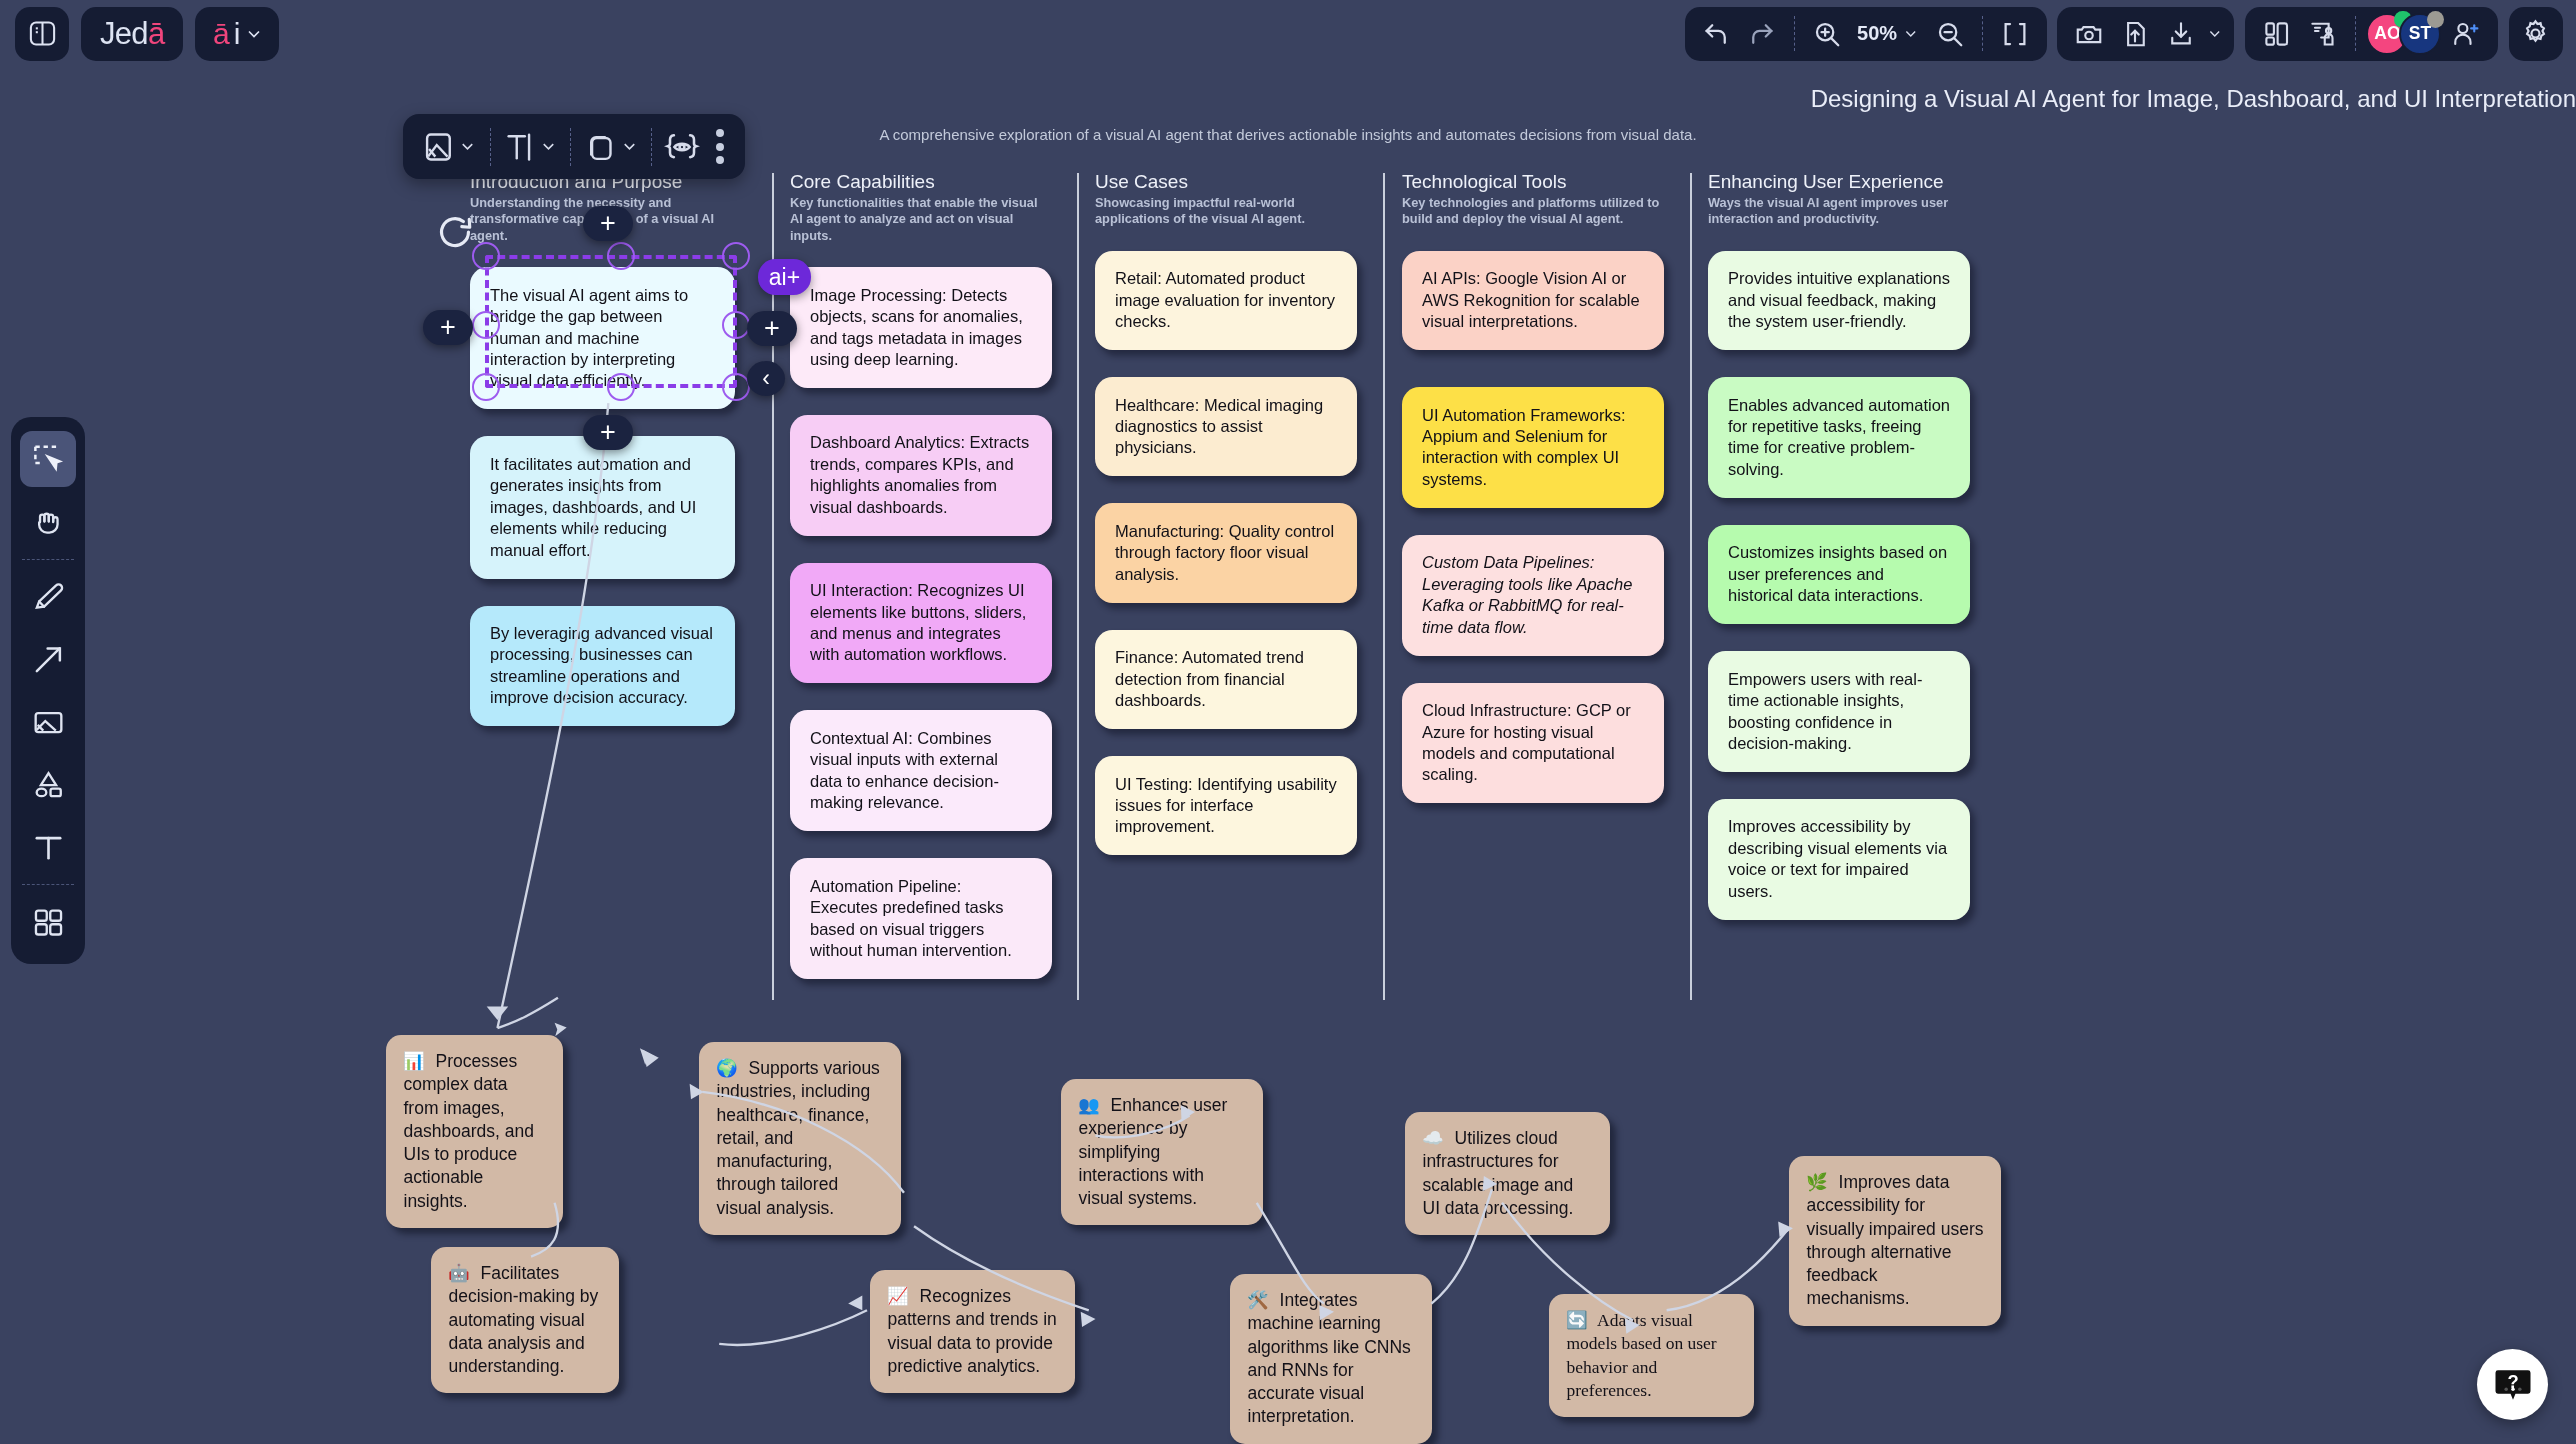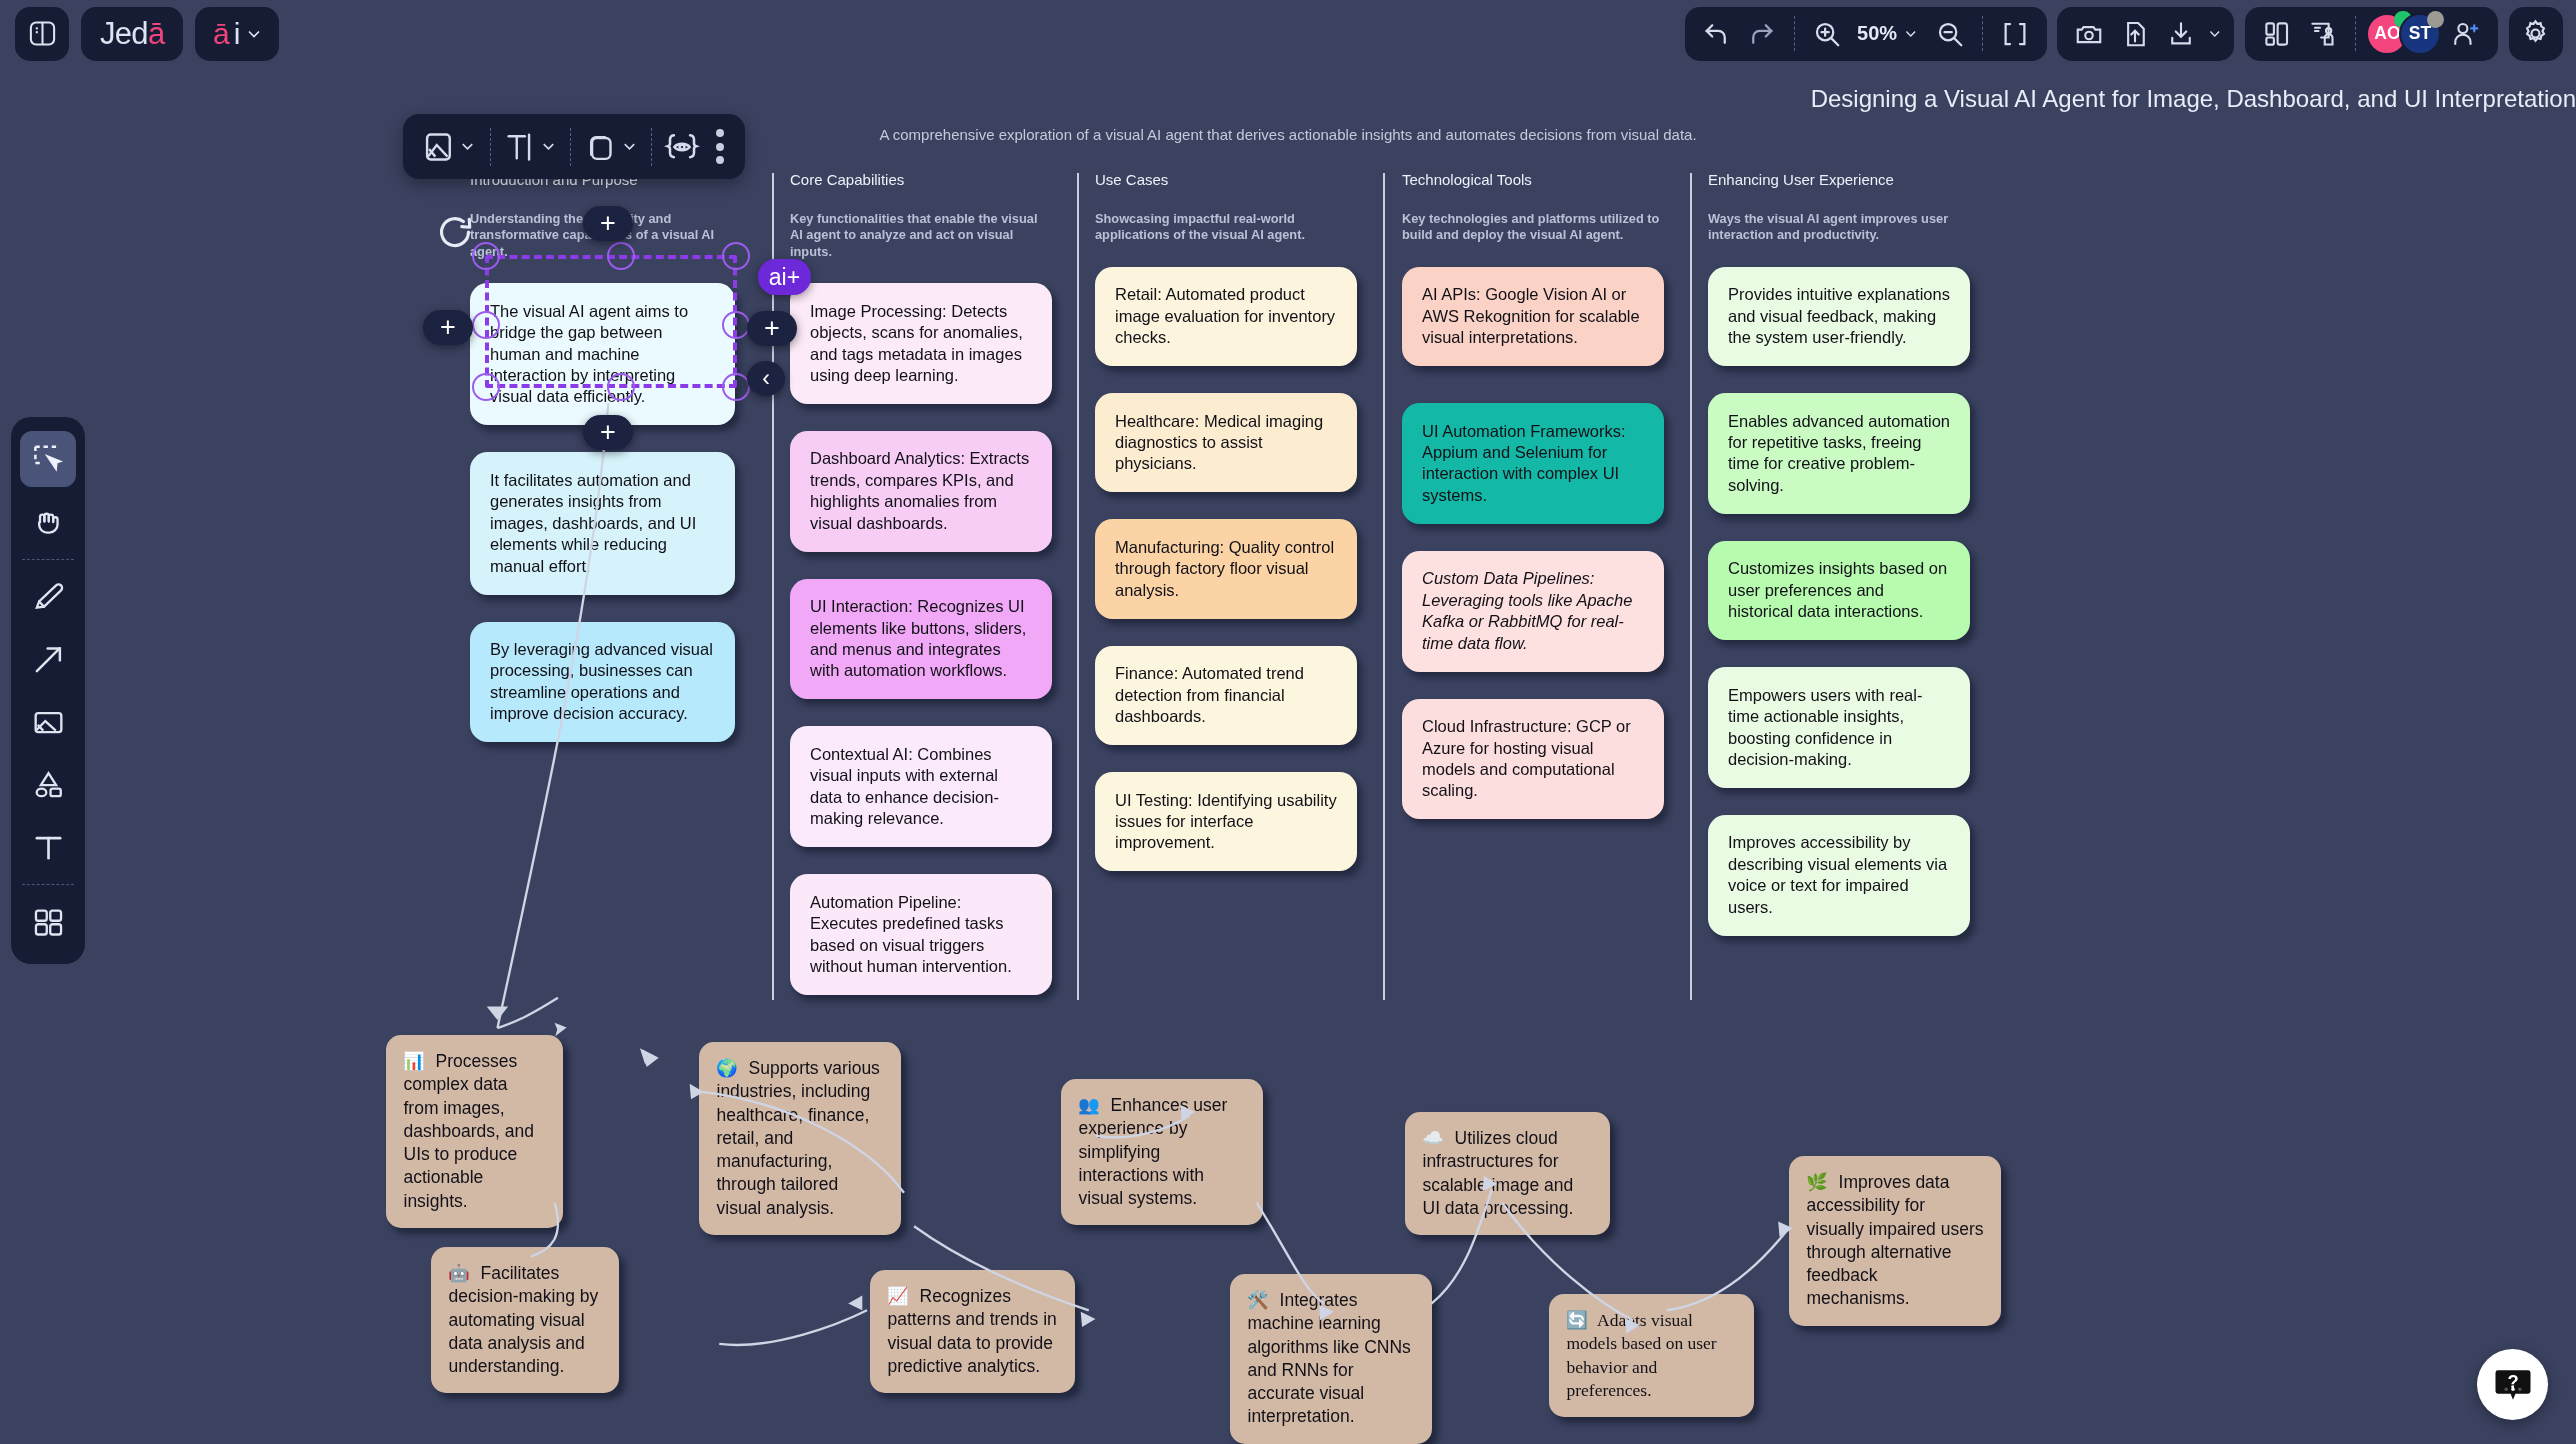--- a/index.html
+++ b/index.html
@@ -91,21 +91,21 @@
   }
   .rail-btn {
     width: 56px; height: 56px; border-radius: 12px; display: flex; align-items: center;
     justify-content: center; cursor: pointer; margin: 3.4px 0;
   }
   .rail-btn.active { background: #4a5478; }
   .rail-sep { width: 52px; border-top: 1.3px dashed #4b5578; margin: 5.4px 0; }
 
   
   .col { position: absolute; top: 171px; }
-  .col-title { color: #eef1f9; font-size: 15px; margin-bottom: 23px; white-space: nowrap; }
+  .col-title { color: #eef1f9; font-size: 19px; margin-bottom: 2px; white-space: nowrap; }
   .col-sub { color: #b9c1d6; font-size: 12.8px; font-weight: bold; line-height: 1.28; margin-bottom: 23px; }
   .col-rule {
     position: absolute; width: 0; border-left: 2px solid #e3e7f2; opacity: .85;
   }
   .card {
     border-radius: 17.5px; padding: 17.5px 20px; color: #121118; font-size: 16.5px;
     line-height: 1.3; box-shadow: 4.7px 5.4px 6px rgba(10,14,28,.45); margin-bottom: 27px;
   }
 
   
@@ -215,21 +215,21 @@
         <div class="card" style="background: rgb(253, 244, 221);">Retail: Automated product image evaluation for inventory checks.</div>
         <div class="card" style="background: rgb(252, 236, 208);">Healthcare: Medical imaging diagnostics to assist physicians.</div>
         <div class="card" style="background: rgb(251, 211, 164);">Manufacturing: Quality control through factory floor visual analysis.</div>
         <div class="card" style="background: rgb(253, 246, 222);">Finance: Automated trend detection from financial dashboards.</div>
         <div class="card" style="background: rgb(253, 246, 222);">UI Testing: Identifying usability issues for interface improvement.</div>
       </div>
       <div class="col" style="left: 1402px; width: 262px;">
         <div class="col-title">Technological Tools</div>
         <div class="col-sub">Key technologies and platforms utilized to build and deploy the visual AI agent.</div>
         <div class="card" style="background: rgb(251, 210, 198);">AI APIs: Google Vision AI or AWS Rekognition for scalable visual interpretations.</div>
-        <div class="card" style="background: #14b8a6; margin-top: 37px;">UI Automation Frameworks: Appium and Selenium for interaction with complex UI systems.</div>
+        <div class="card" style="background: #fde047; margin-top: 37px;">UI Automation Frameworks: Appium and Selenium for interaction with complex UI systems.</div>
         <div class="card" style="background: rgb(253, 224, 224); font-style: italic;">Custom Data Pipelines: Leveraging tools like Apache Kafka or RabbitMQ for real-time data flow.</div>
         <div class="card" style="background: rgb(253, 222, 222);">Cloud Infrastructure: GCP or Azure for hosting visual models and computational scaling.</div>
       </div>
       <div class="col" style="left: 1708px; width: 262px;">
         <div class="col-title">Enhancing User Experience</div>
         <div class="col-sub">Ways the visual AI agent improves user interaction and productivity.</div>
         <div class="card" style="background: rgb(233, 251, 227);">Provides intuitive explanations and visual feedback, making the system user-friendly.</div>
         <div class="card" style="background: rgb(201, 251, 195);">Enables advanced automation for repetitive tasks, freeing time for creative problem-solving.</div>
         <div class="card" style="background: rgb(182, 251, 174);">Customizes insights based on user preferences and historical data interactions.</div>
         <div class="card" style="background: rgb(233, 251, 227);">Empowers users with real-time actionable insights, boosting confidence in decision-making.</div>

